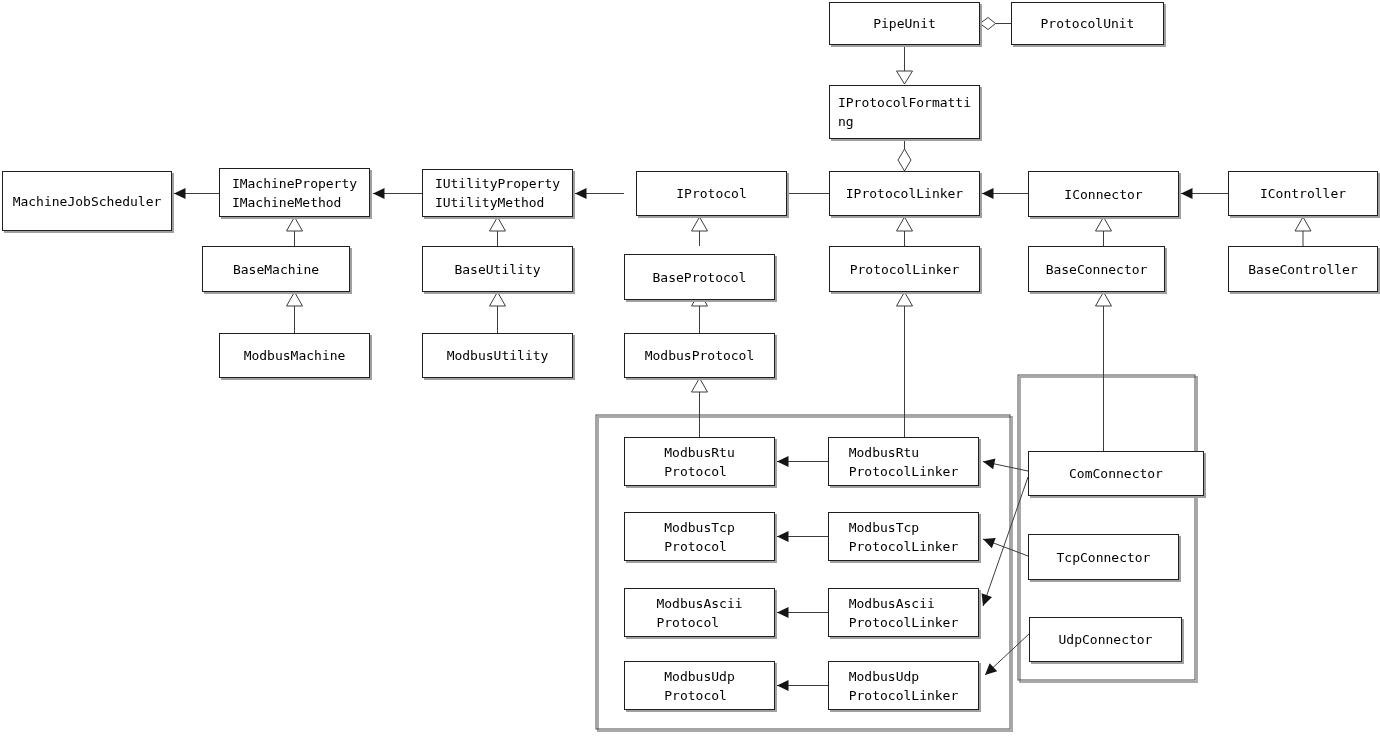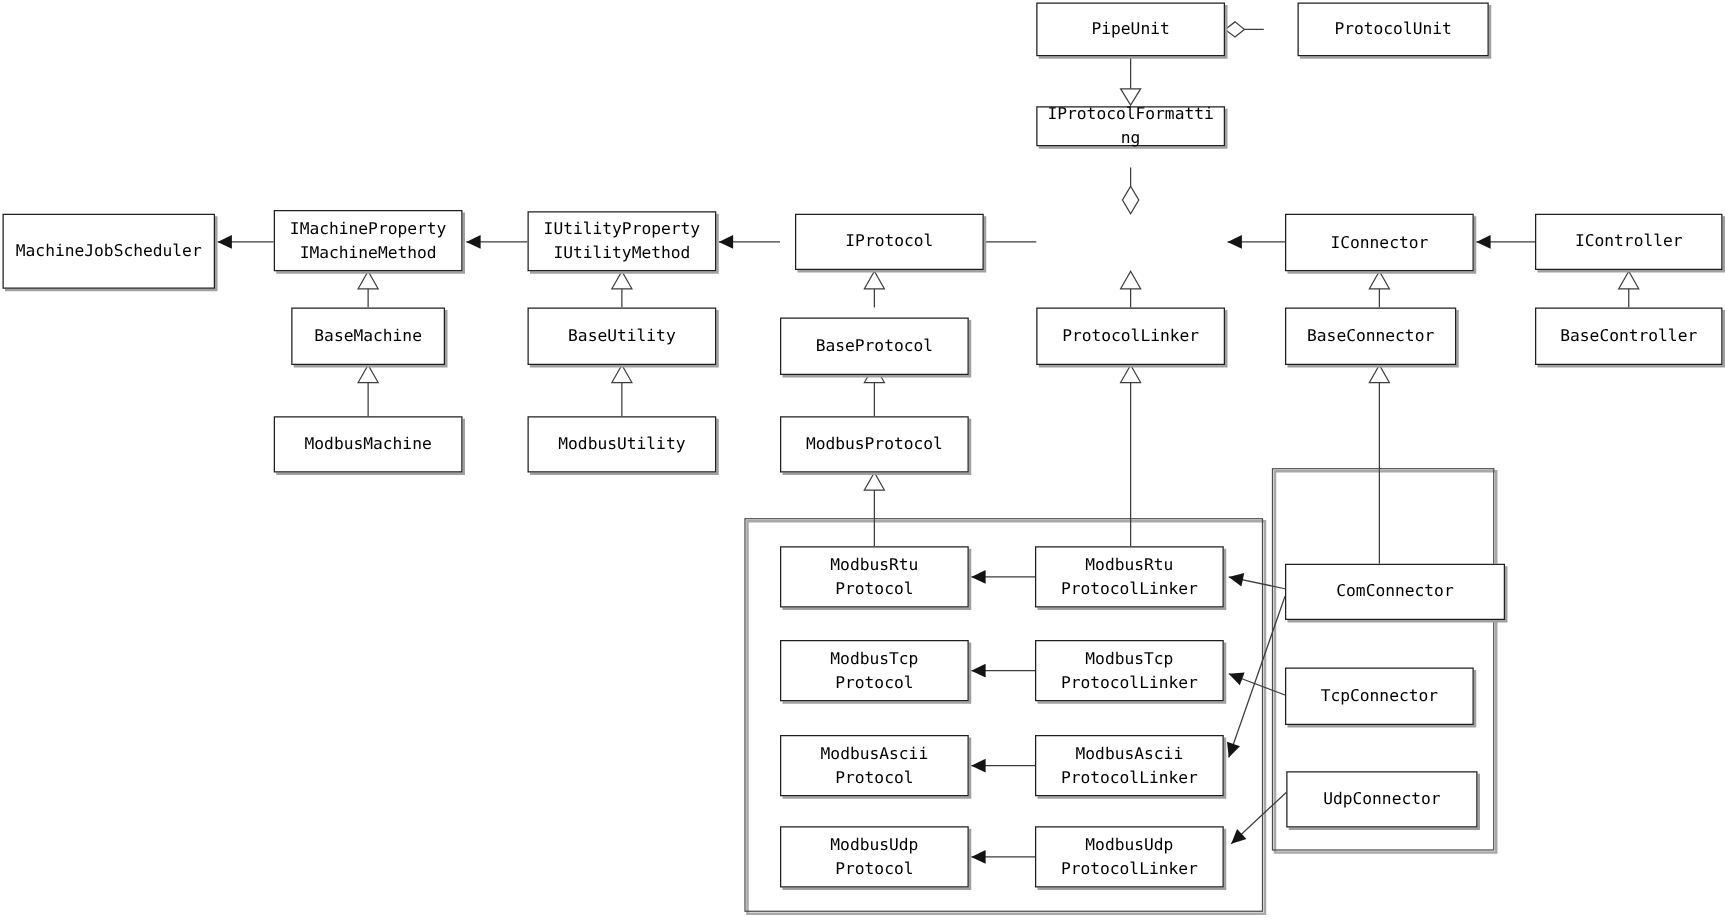--- a/index.html
+++ b/index.html
@@ -5,21 +5,21 @@
   html,body{margin:0;padding:0;background:#ffffff;}
   .canvas{
     position:relative;width:1380px;height:738px;background:#ffffff;
     font-family:"DejaVu Sans Mono","Liberation Mono",monospace;
     overflow:hidden;
   }
   .wires{position:absolute;left:0;top:0;}
   .node{
     position:absolute;box-sizing:border-box;
     display:flex;align-items:center;justify-content:center;
-    text-align:center;white-space:pre-line;
+    text-align:left;white-space:pre-line;
     background:#ffffff;border:1px solid #1f1f1f;
     box-shadow:2px 2px 0 #a0a0a0;
     font-size:13px;line-height:19px;color:#000000;
   }
   .wire{stroke:#3d3d3d;stroke-width:1;fill:none;}
   .hollow{fill:#ffffff;stroke:#3d3d3d;stroke-width:1;}
   .frame-shadow{fill:none;stroke:#a8a8a8;stroke-width:2;}
   .frame{fill:none;stroke:#4a4a4a;stroke-width:1;}
 </style>
 </head>
@@ -115,34 +115,35 @@
 
     <g>
       <line class="wire" x1="1028" y1="471" x2="983" y2="461.5" marker-end="url(#arrow)"></line>
       <line class="wire" x1="1028" y1="477" x2="983" y2="606" marker-end="url(#arrow)"></line>
       <line class="wire" x1="1028" y1="556" x2="983" y2="539" marker-end="url(#arrow)"></line>
       <line class="wire" x1="1030" y1="633" x2="985" y2="675" marker-end="url(#arrow)"></line>
     </g>
   </svg>
 
   <div class="node" style="left:829px;top:2px;width:151px;height:43px">PipeUnit</div>
-  <div class="node" style="left:1038px;top:2px;width:153px;height:43px">ProtocolUnit</div>
-  <div class="node" style="left:829px;top:85px;width:151px;height:32px">IProtocolFormatti
+  <div class="node" style="left:1011px;top:2px;width:153px;height:43px">ProtocolUnit</div>
+  <div class="node" style="left:829px;top:85px;width:151px;height:54px">IProtocolFormatti
 ng</div>
 
   <div class="node" style="left:2px;top:171px;width:170px;height:60px">MachineJobScheduler</div>
   <div class="node" style="left:219px;top:168px;width:151px;height:49px">IMachineProperty
 IMachineMethod</div>
   <div class="node" style="left:422px;top:169px;width:151px;height:48px">IUtilityProperty
 IUtilityMethod</div>
   <div class="node" style="left:636px;top:171px;width:151px;height:45px">IProtocol</div>
+  <div class="node" style="left:829px;top:171px;width:151px;height:45px">IProtocolLinker</div>
   <div class="node" style="left:1028px;top:171px;width:151px;height:46px">IConnector</div>
   <div class="node" style="left:1228px;top:171px;width:150px;height:45px">IController</div>
 
-  <div class="node" style="left:233px;top:246px;width:123px;height:46px">BaseMachine</div>
+  <div class="node" style="left:202px;top:246px;width:148px;height:46px">BaseMachine</div>
   <div class="node" style="left:422px;top:246px;width:151px;height:46px">BaseUtility</div>
   <div class="node" style="left:624px;top:254px;width:151px;height:46px">BaseProtocol</div>
   <div class="node" style="left:829px;top:246px;width:151px;height:46px">ProtocolLinker</div>
   <div class="node" style="left:1028px;top:246px;width:137px;height:46px">BaseConnector</div>
   <div class="node" style="left:1228px;top:246px;width:150px;height:46px">BaseController</div>
 
   <div class="node" style="left:422px;top:333px;width:151px;height:45px">ModbusUtility</div>
   <div class="node" style="left:219px;top:333px;width:151px;height:45px">ModbusMachine</div>
   <div class="node" style="left:624px;top:333px;width:151px;height:45px">ModbusProtocol</div>
 

